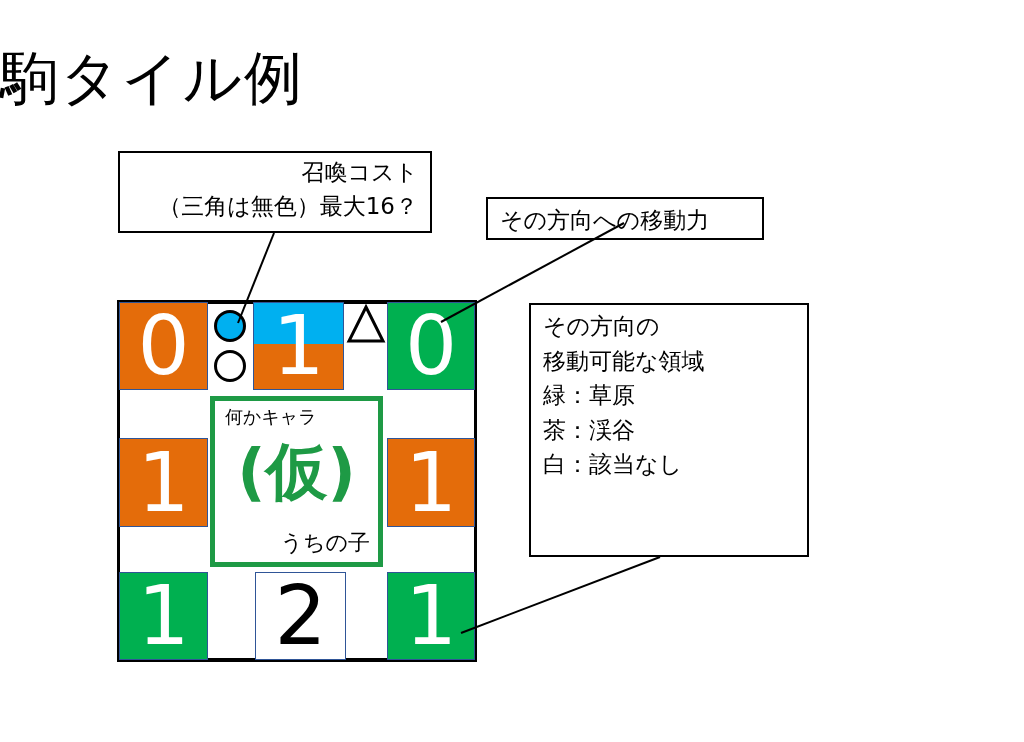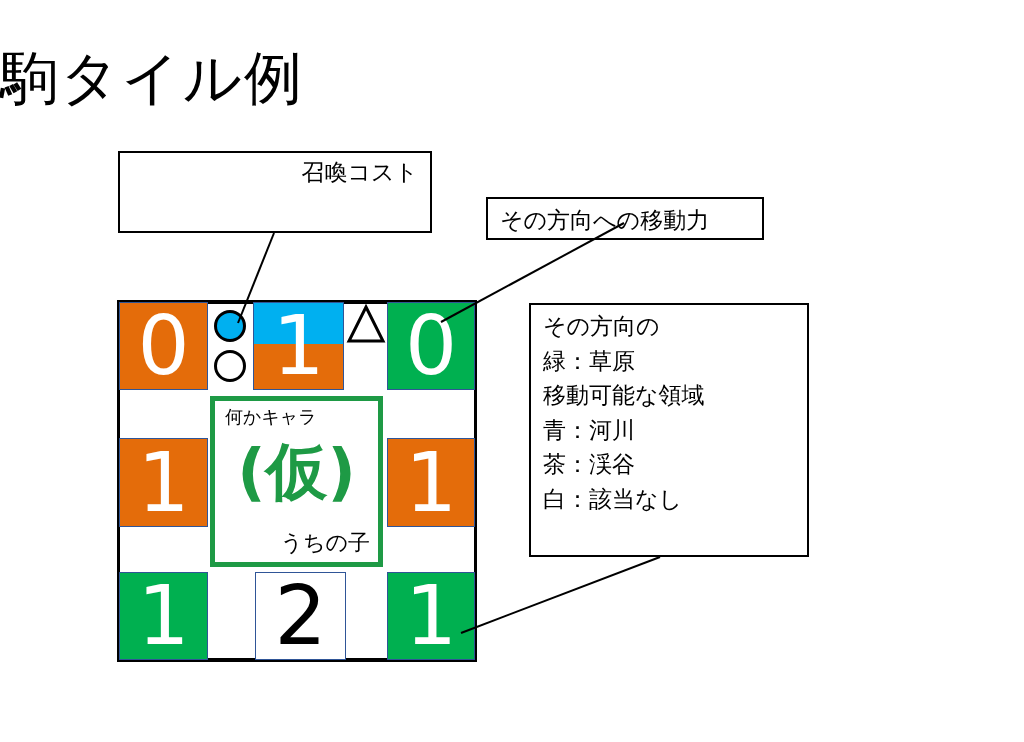--- a/index.html
+++ b/index.html
@@ -75,31 +75,31 @@
 </div>
 <div class="white-tile" style="left:255px;top:572px;width:91px;height:88px;">
   <span>2</span>
 </div>
 <div class="tile green" style="left:387px;top:572px;width:88px;height:88px;">
   <span>1</span>
 </div>
 
 <div class="callout" style="left:118px;top:151px;width:314px;height:82px;text-align:right;">
   <div>召喚コスト</div>
+  <div>（三角は無色）最大16？</div>
 </div>
 
 <div class="callout" style="left:486px;top:197px;width:278px;height:43px;line-height:38px;">
   <div>その方向への移動力</div>
 </div>
 
 <div class="callout" style="left:529px;top:303px;width:280px;height:254px;line-height:34.5px;padding-top:4px;">
   <div>その方向の</div>
+  <div>移動可能な領域</div>
   <div>緑：草原</div>
-  <div>移動可能な領域</div>
-  <div>青：河川</div>
   <div>茶：渓谷</div>
   <div>白：該当なし</div>
 </div>
 
 <svg class="line" style="left:0;top:0;" width="1024" height="742">
   <line x1="274" y1="233" x2="238" y2="323" stroke="#000" stroke-width="2"></line>
   <line x1="624" y1="223" x2="441" y2="322" stroke="#000" stroke-width="2"></line>
   <line x1="660" y1="557" x2="461" y2="633" stroke="#000" stroke-width="2"></line>
 </svg>
 

